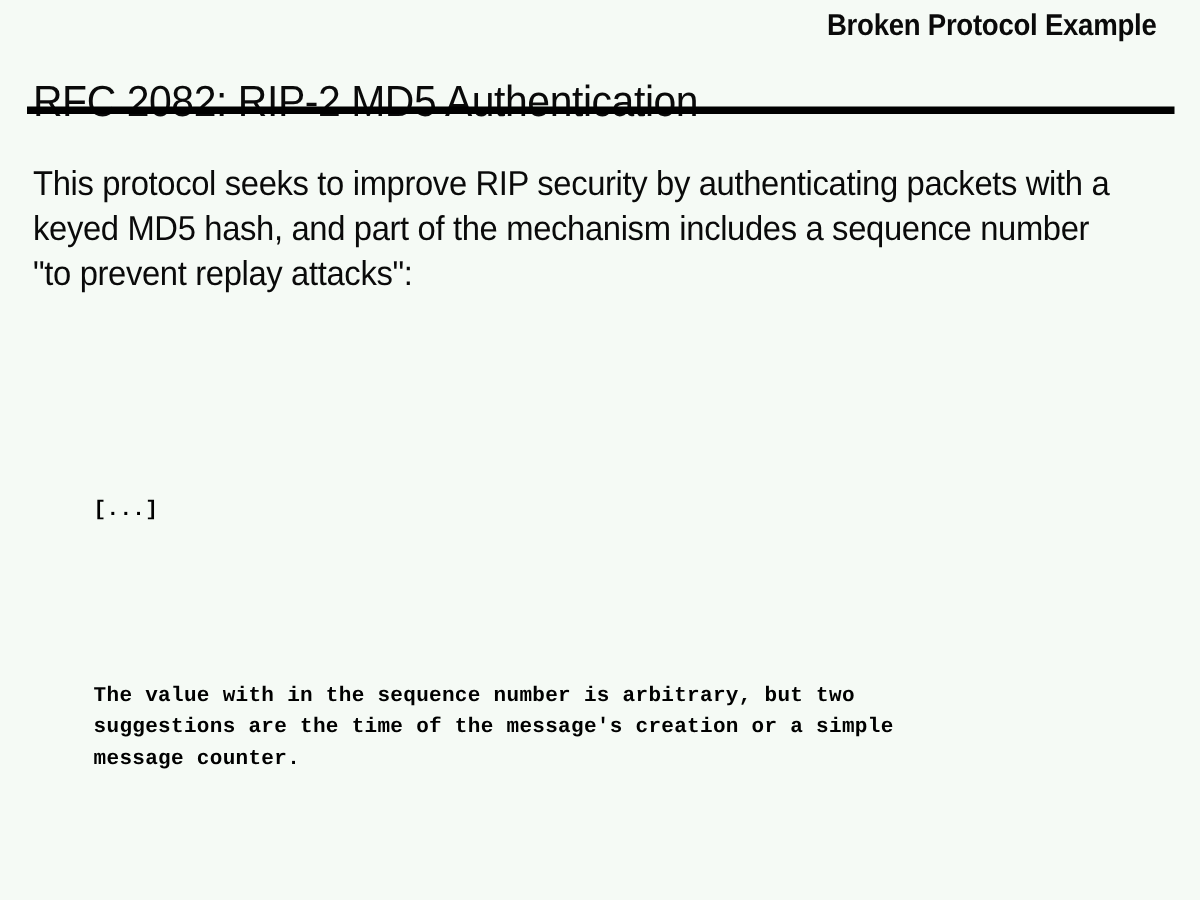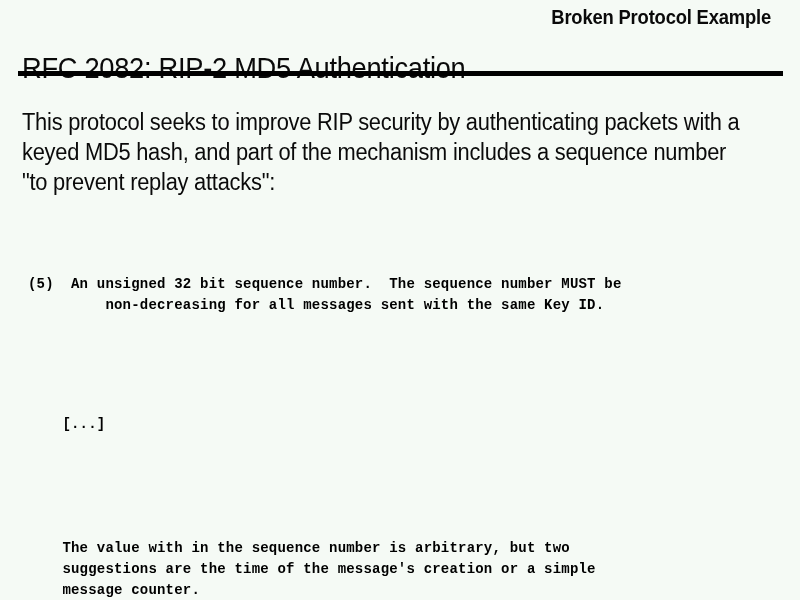--- a/index.html
+++ b/index.html
@@ -120,22 +120,20 @@
 
   <div class="running-head">Broken Protocol Example</div>
 
   <h1 class="title">RFC 2082: RIP-2 MD5 Authentication</h1>
 
   <div class="title-rule"></div>
 
   <div class="body-text">This protocol seeks to improve RIP security by authenticating packets with a keyed MD5 hash, and part of the mechanism includes a sequence number "to prevent replay attacks":</div>
 
   <div class="quote-block">
-    <div class="quote-segment">(5)  An unsigned 32 bit sequence number.  The sequence number MUST be
-         non-decreasing for all messages sent with the same Key ID.</div>
     <div class="quote-gap-small"></div>
     <div class="quote-segment">    [...]</div>
     <div class="quote-gap-large"></div>
     <div class="quote-segment">    The value with in the sequence number is arbitrary, but two
     suggestions are the time of the message's creation or a simple
     message counter.</div>
   </div>
 
 </div>
 

